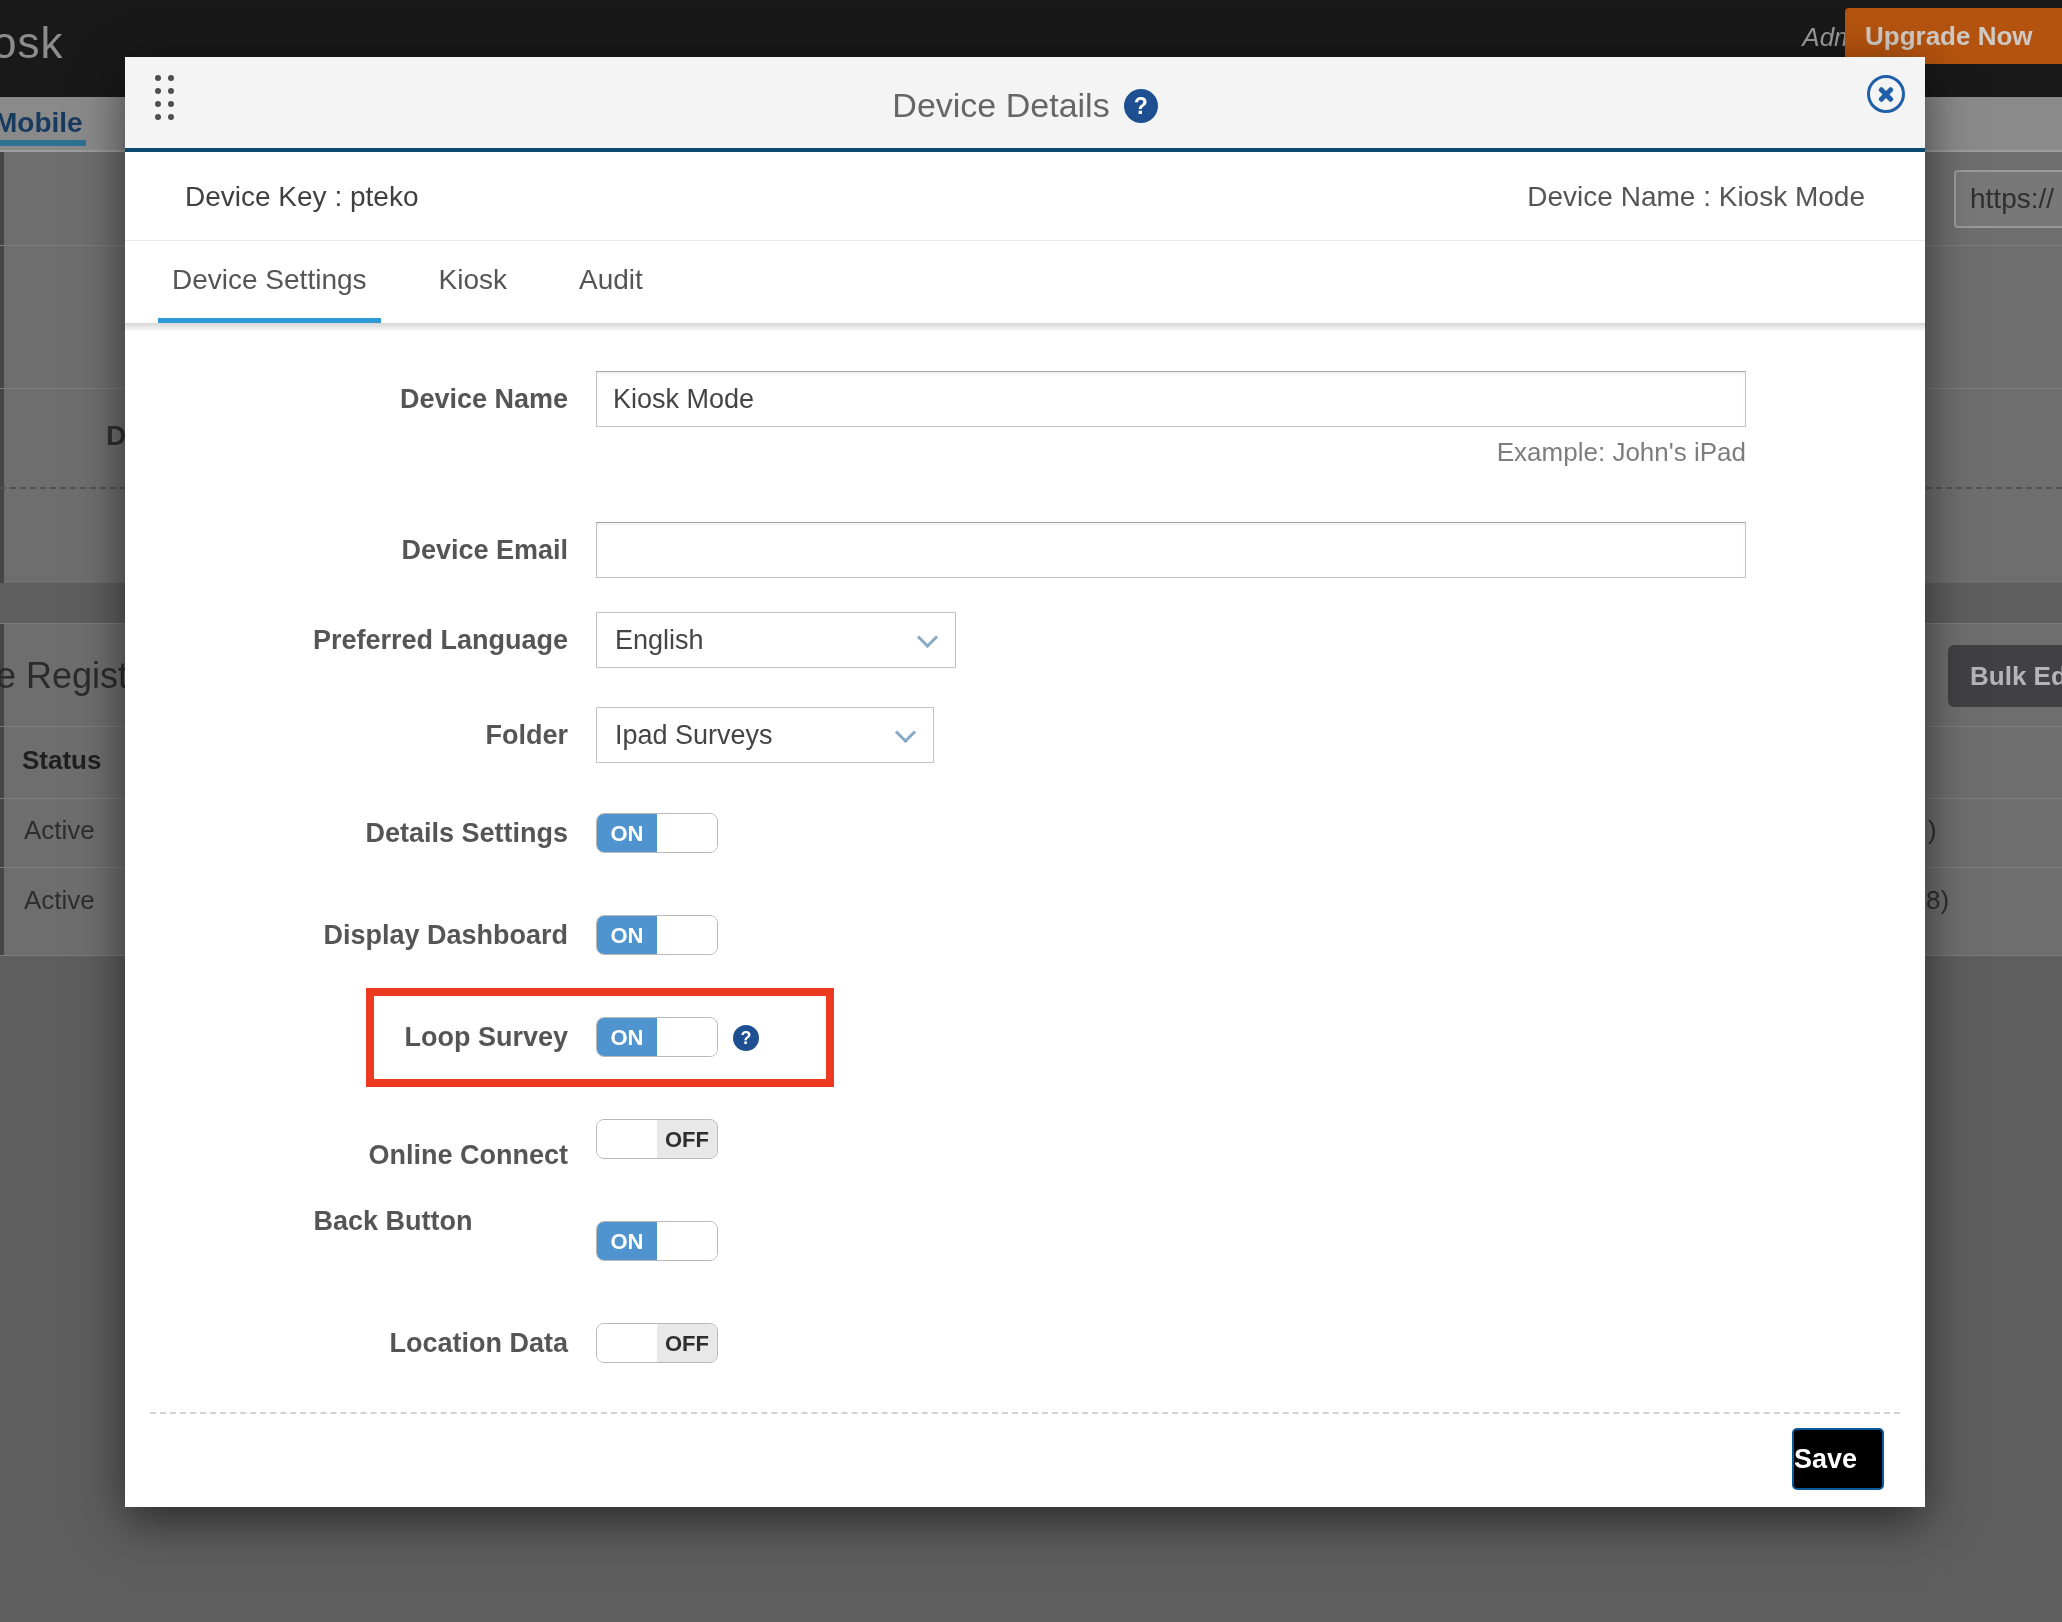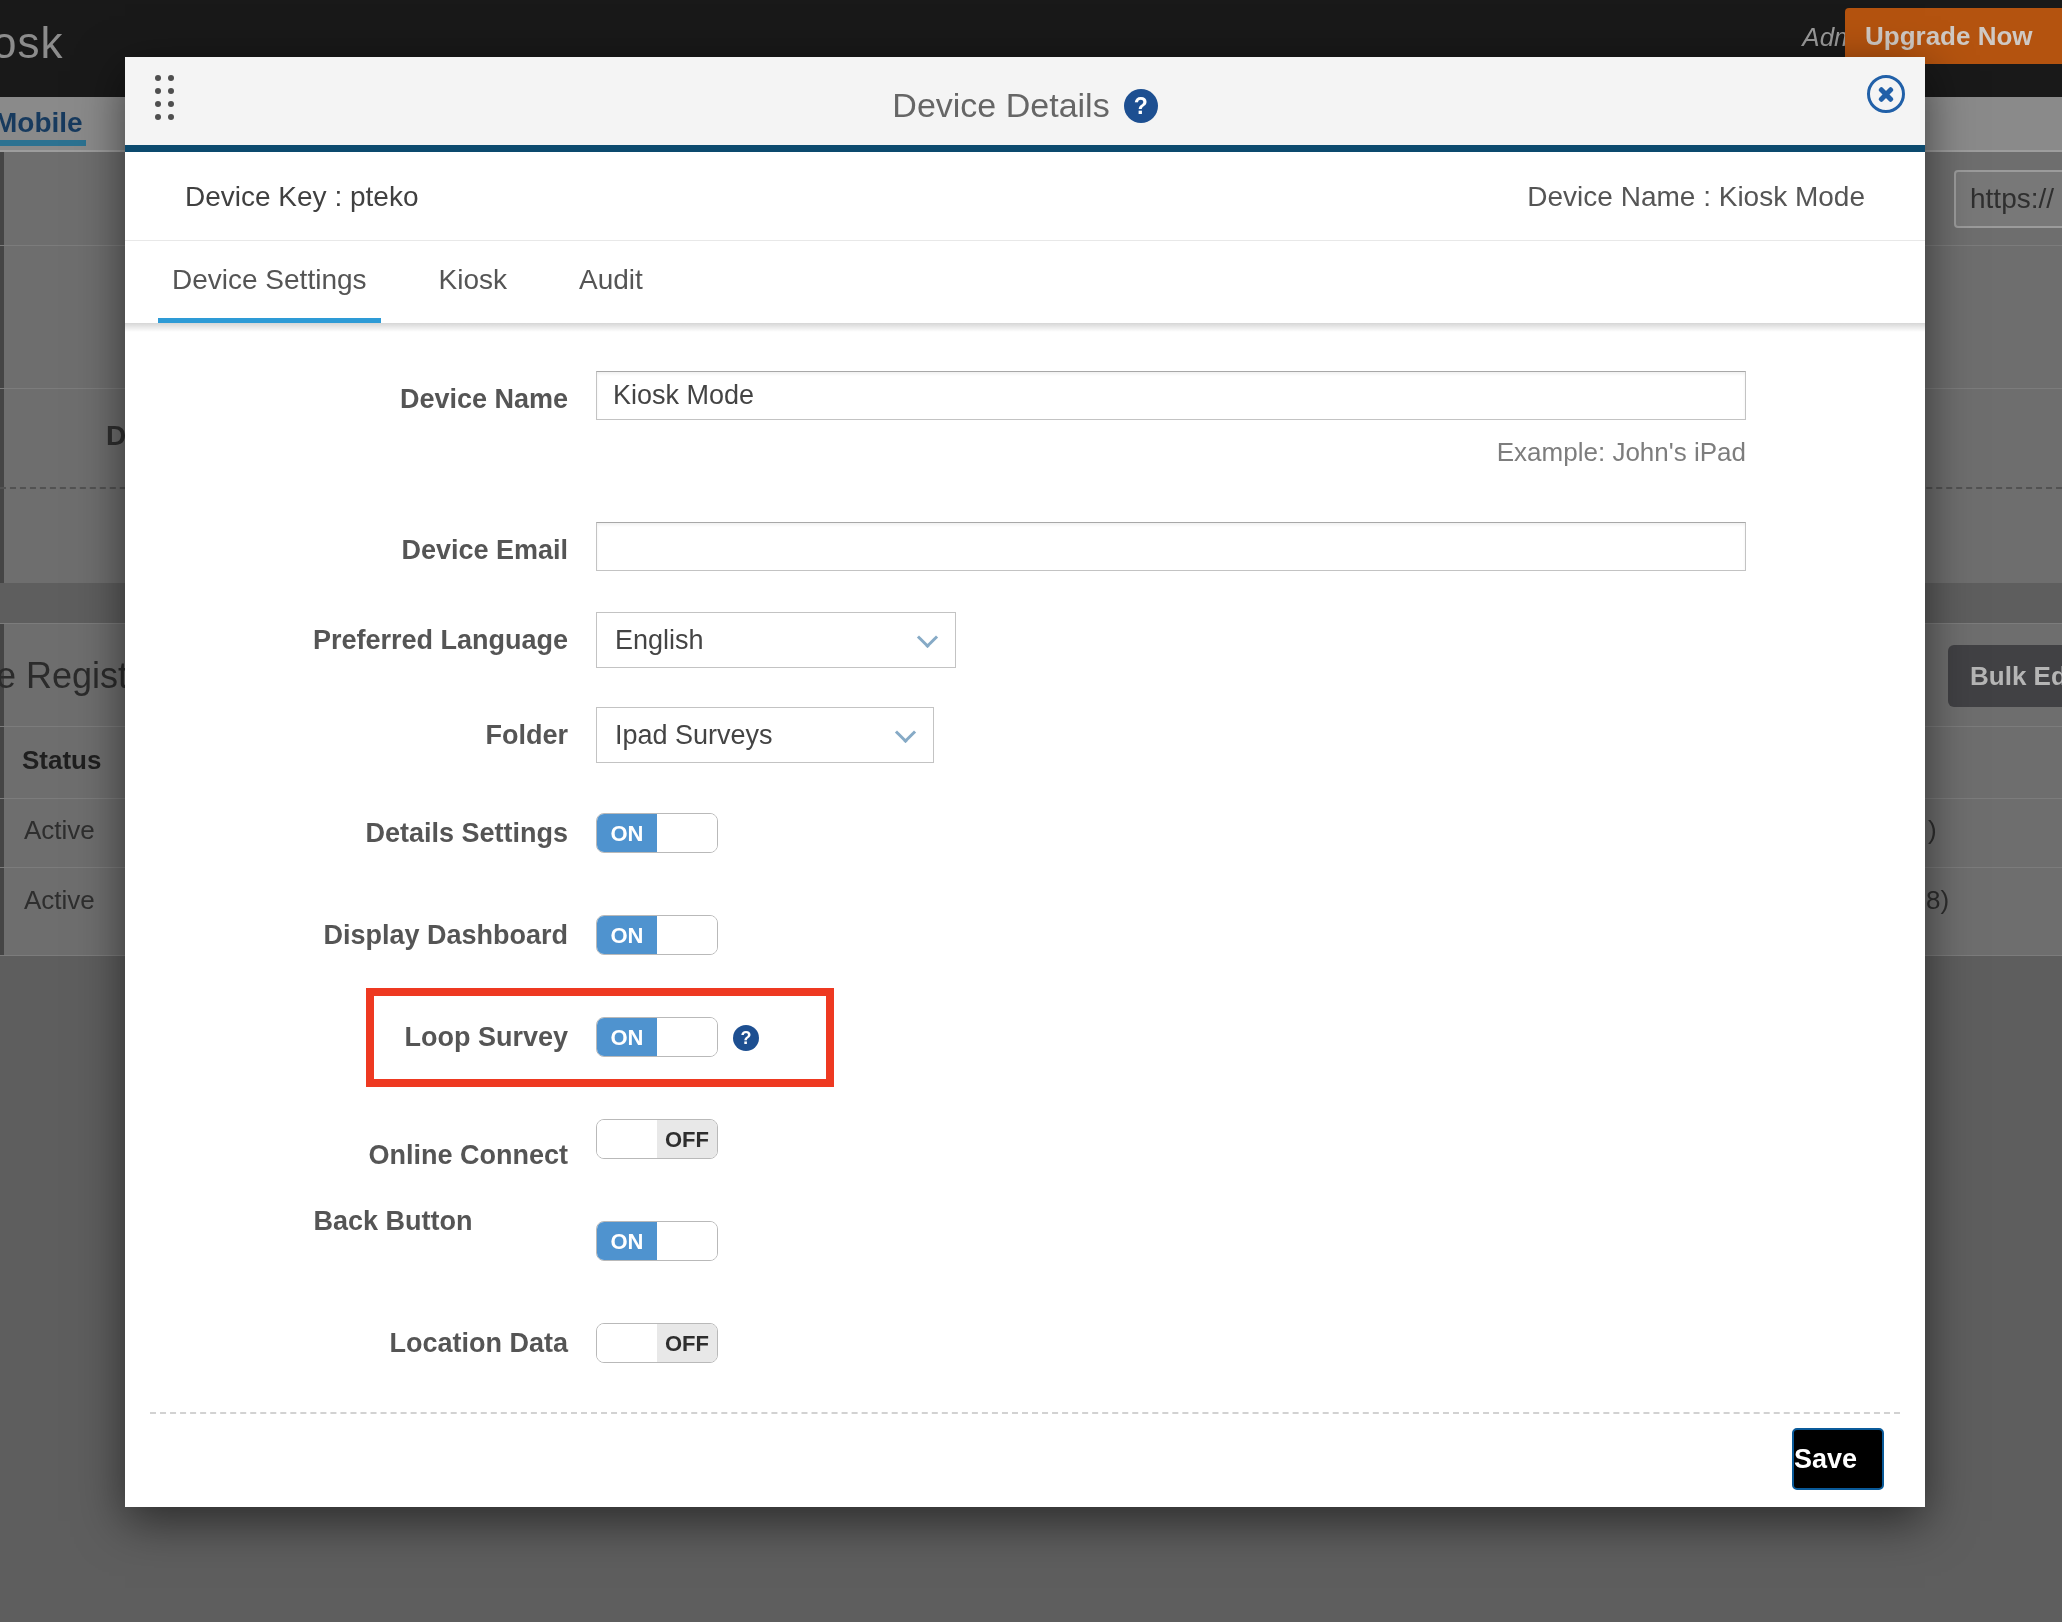--- a/index.html
+++ b/index.html
@@ -31,21 +31,21 @@
   #bg-heading { left:-4px; top:503px; font-size:36px; color:#2b2b2b; white-space:nowrap; }
   #bg-bulkedit { left:1948px; top:493px; width:126px; height:62px; background:#414144; border-radius:6px;
                  color:#b5b5b5; font-size:26px; font-weight:bold; line-height:62px; padding-left:22px; overflow:hidden; white-space:nowrap; }
   #bg-status { left:22px; top:593px; font-size:26px; font-weight:bold; color:#1f1f1f; }
   .bg-active { left:24px; font-size:26px; color:#2e2e2e; }
   .bg-frag { font-size:26px; color:#2e2e2e; }
 
   
   #modal { left:125px; top:57px; width:1800px; height:1450px; background:#ffffff; z-index:5;
            box-shadow:0 14px 45px rgba(0,0,0,0.55); }
-  #modal-header { left:0; top:0; width:1800px; height:95px; background:#f4f4f4; border-bottom:7px solid #0c4a6e; }
+  #modal-header { left:0; top:0; width:1800px; height:95px; background:#f4f4f4; border-bottom:4px solid #0c4a6e; }
   #drag-handle { left:30px; top:18px; width:23px; height:58px; display:grid;
                  grid-template-columns:5px 5px; grid-template-rows:repeat(4,5px); column-gap:8px; row-gap:8px; }
   #drag-handle i { width:6px; height:6px; border-radius:50%; background:#4f4f4f; }
   #modal-title-wrap { left:0; top:0; width:1800px; height:95px; text-align:center; line-height:95px; }
   #modal-title { font-size:34px; color:#666; vertical-align:middle; }
   .help-badge { display:inline-block; width:34px; height:34px; border-radius:50%; background:#1d4f91; color:#fff;
                 font-size:23px; font-weight:bold; text-align:center; line-height:34px; vertical-align:middle; margin-left:14px; }
   #close-btn { left:1742px; top:18px; width:38px; height:38px; border:3px solid #2160a8; border-radius:50%; cursor:pointer; }
   #close-btn::before, #close-btn::after { content:""; position:absolute; left:7px; top:14px; width:18px; height:5px;
                 background:#2160a8; border-radius:2px; }
@@ -56,21 +56,21 @@
   #device-key { left:60px; top:0; height:89px; line-height:89px; font-size:28px; color:#404040; }
   #device-name-h { right:60px; top:0; height:89px; line-height:89px; font-size:28px; color:#555; }
 
   #modal-tabs { left:0; top:184px; width:1855px; height:82px; padding-left:33px; display:flex; }
   #modal-tabs::after { content:""; position:absolute; left:0; top:82px; width:1800px; height:9px;
                 background:linear-gradient(to bottom, rgba(0,0,0,0.16), rgba(0,0,0,0)); }
   .mtab { height:82px; line-height:78px; font-size:28px; color:#555; padding:0 14px; margin-right:44px; cursor:pointer; }
   .mtab.active { border-bottom:5px solid #2e9bd6; }
 
   .frm-label { left:93px; width:350px; text-align:right; font-size:27px; font-weight:bold; color:#555; }
-  .txt-input { left:471px; width:1150px; height:49px; border:1px solid #c3c3c3; border-top-color:#a8a8a8;
+  .txt-input { left:471px; width:1150px; height:56px; border:1px solid #c3c3c3; border-top-color:#a8a8a8;
                box-shadow:inset 0 2px 3px rgba(0,0,0,0.06); font-family:"Liberation Sans",sans-serif;
                font-size:27px; color:#444; padding:0 16px; background:#fff; }
   #dn-helper { left:471px; top:380px; width:1150px; text-align:right; font-size:26px; color:#7d7d7d; }
   .sel-box { left:471px; height:56px; border:1px solid #c3c3c3; background:#fff; font-size:27px; color:#444;
              line-height:54px; padding-left:18px; cursor:pointer; }
   .chev { position:absolute; right:20px; top:17px; width:15px; height:15px;
           border-right:3px solid #86aac6; border-bottom:3px solid #86aac6; transform:rotate(45deg); }
 
   .tgl-label { left:93px; width:350px; text-align:right; font-size:27px; font-weight:bold; color:#555; line-height:40px; }
   .toggle { left:471px; width:122px; height:40px; border:1px solid #b9b9b9; border-radius:8px; overflow:hidden;

